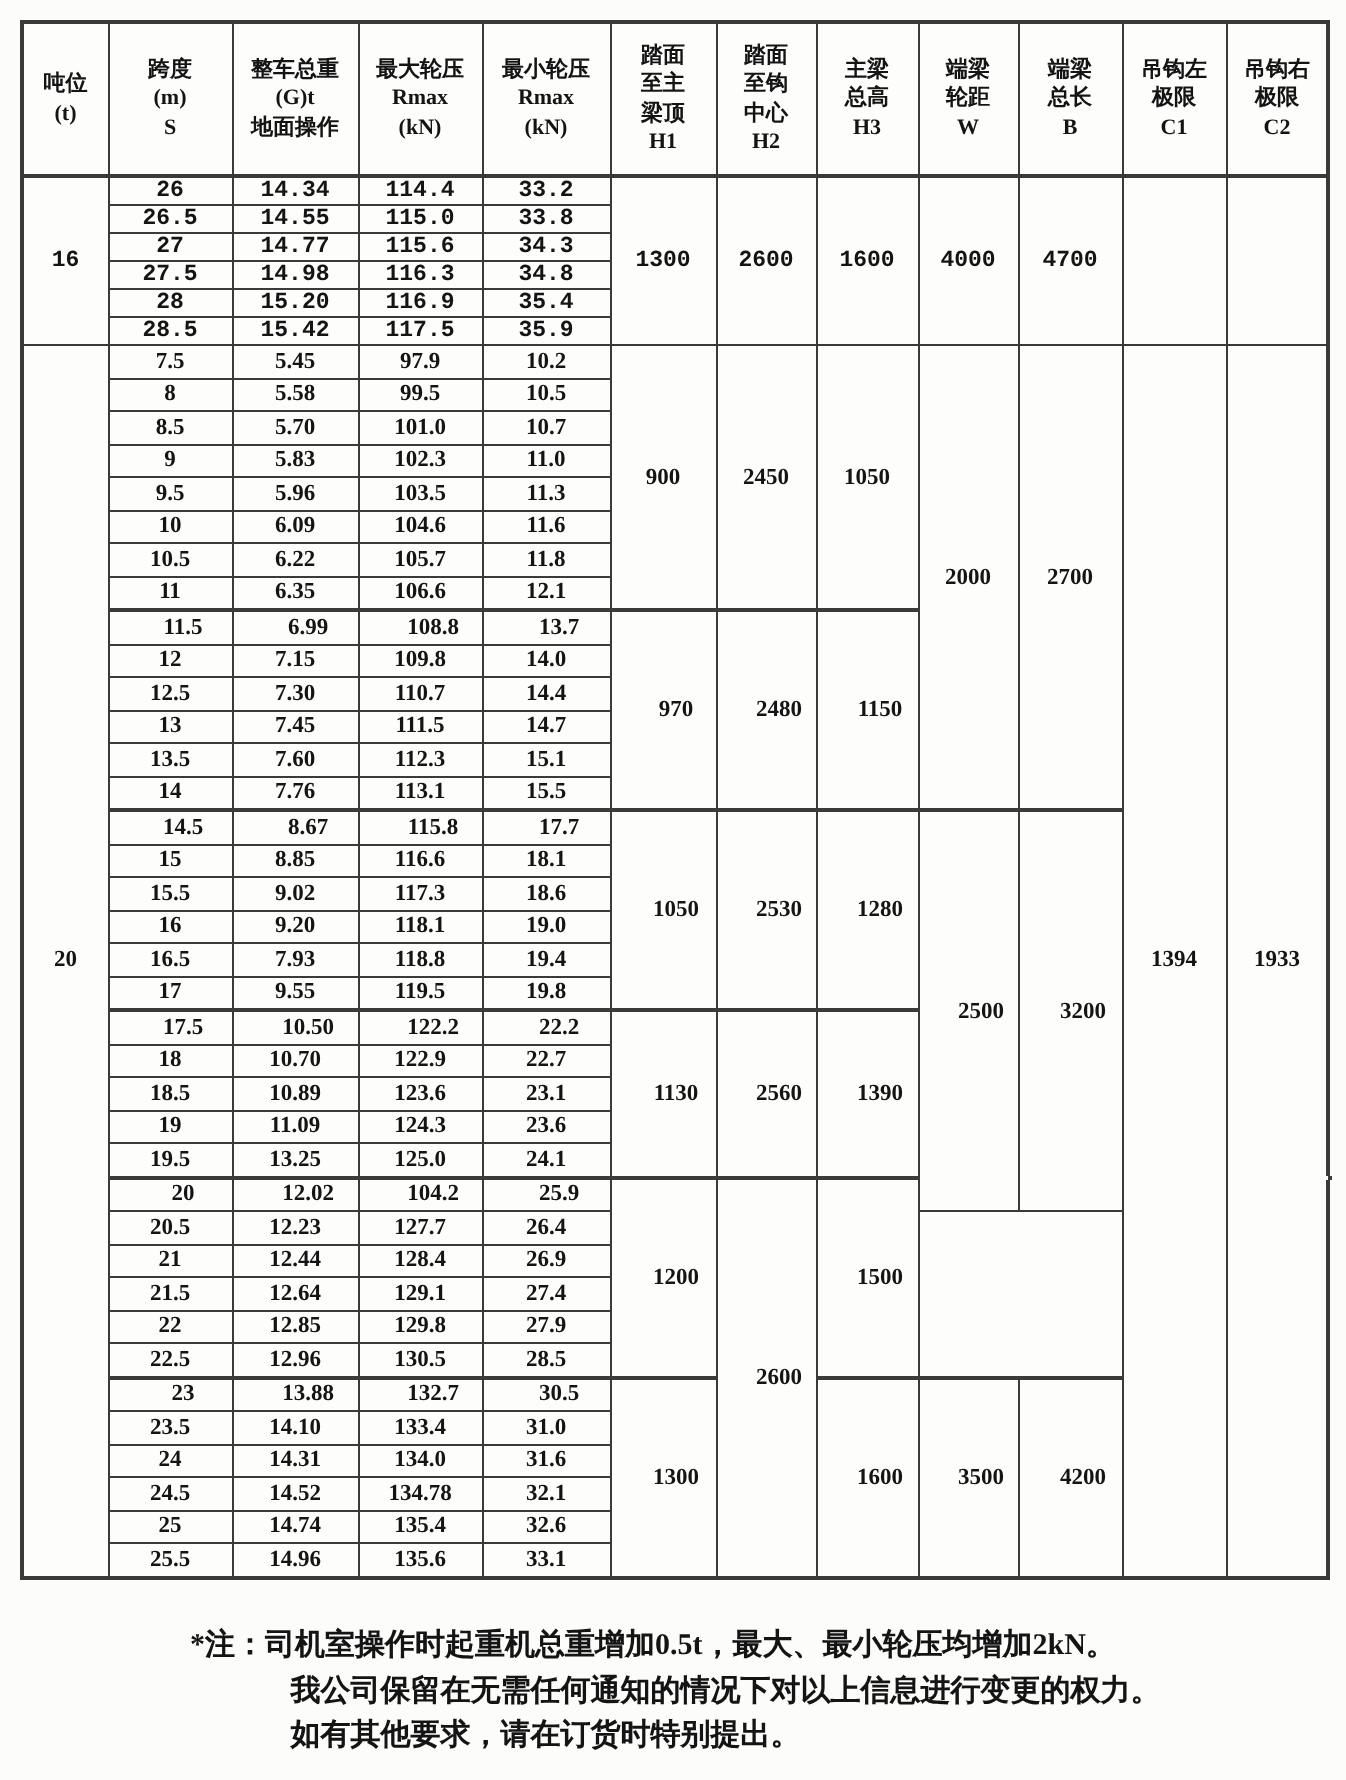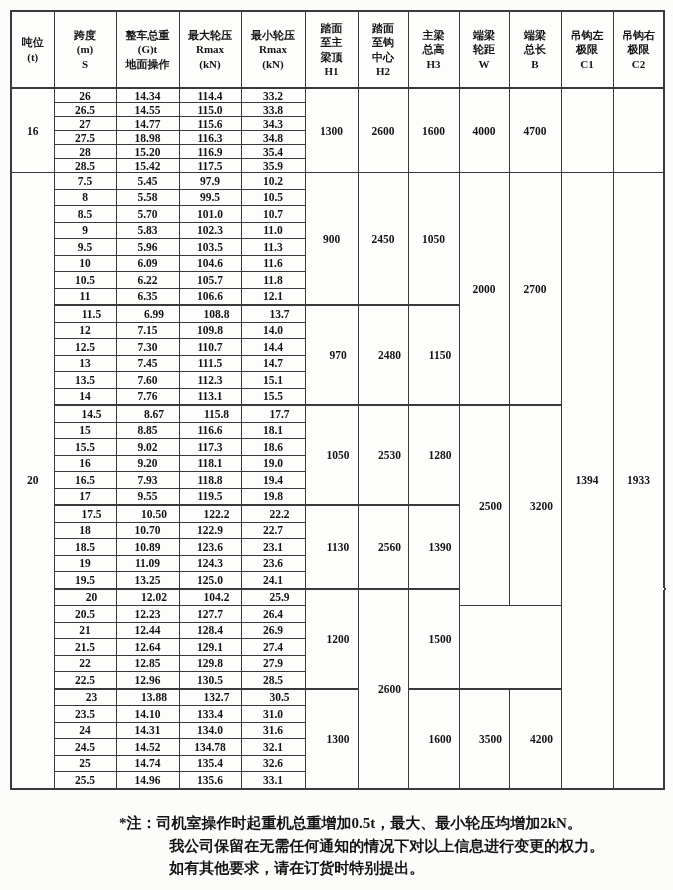--- a/index.html
+++ b/index.html
@@ -43,39 +43,38 @@
     border-bottom-width: 2px;
   }
   table.spec td {
     font-size: 11.5px;
     font-weight: bold;
     text-align: center;
     vertical-align: middle;
     padding: 0;
     white-space: nowrap;
   }
-  tr.sec0 td { height: 13px; }
+  tr.sec0 td { height: 13px; font-family: Liberation Mono, monospace; }
   tr.sec1 td { height: 15.5px; }
   tr.block-start td { border-top-width: 2px; padding-left: 13px; }
   td.va-top {
     vertical-align: top;
     padding-top: 12px;
   }
   .notes {
     position: absolute;
     left: 95px;
     top: 812px;
     width: 565px;
     font-size: 15px;
     font-weight: bold;
     line-height: 1.5;
   }
   .notes .note-body {
     padding-left: 3.35em;
-    margin-left: 24px;
   }
   .notes .note-first {
     text-indent: -3.35em;
   }
 </style>
 </head>
 <body>
 
 <div class="page">
 
@@ -132,21 +131,21 @@
           <td>33.8</td>
         </tr>
         <tr class="sec0">
           <td>27</td>
           <td>14.77</td>
           <td>115.6</td>
           <td>34.3</td>
         </tr>
         <tr class="sec0">
           <td>27.5</td>
-          <td>18.98</td>
+          <td>14.98</td>
           <td>116.3</td>
           <td>34.8</td>
         </tr>
         <tr class="sec0">
           <td>28</td>
           <td>15.20</td>
           <td>116.9</td>
           <td>35.4</td>
         </tr>
         <tr class="sec0">

